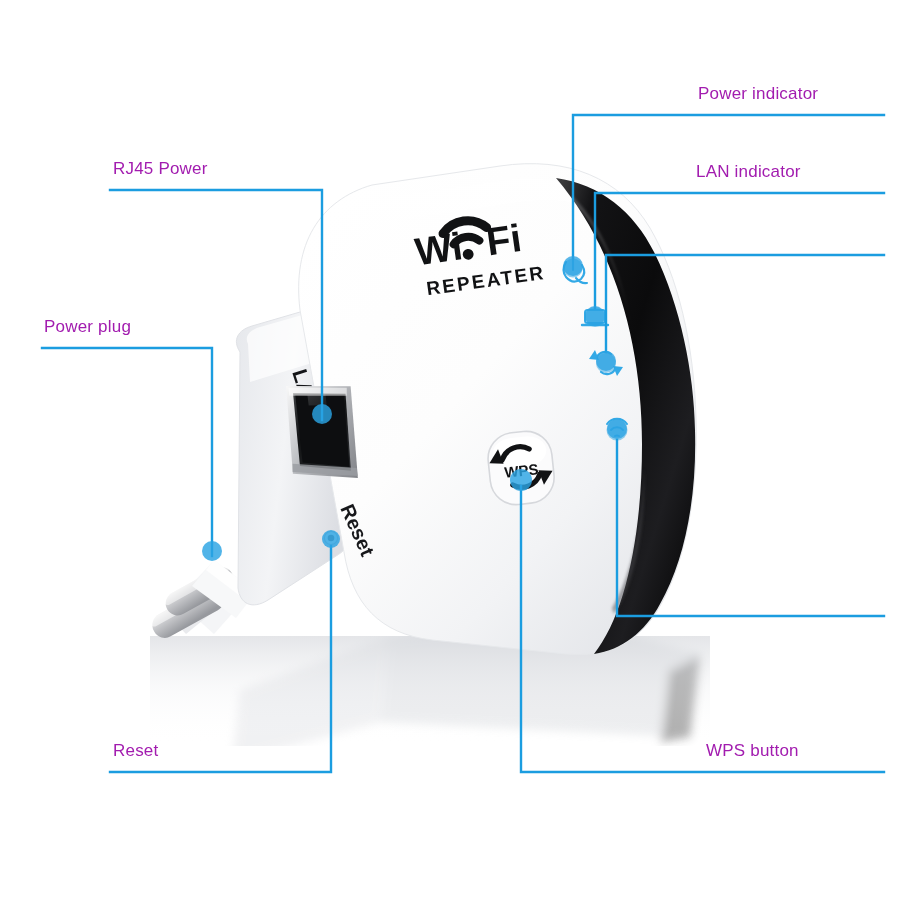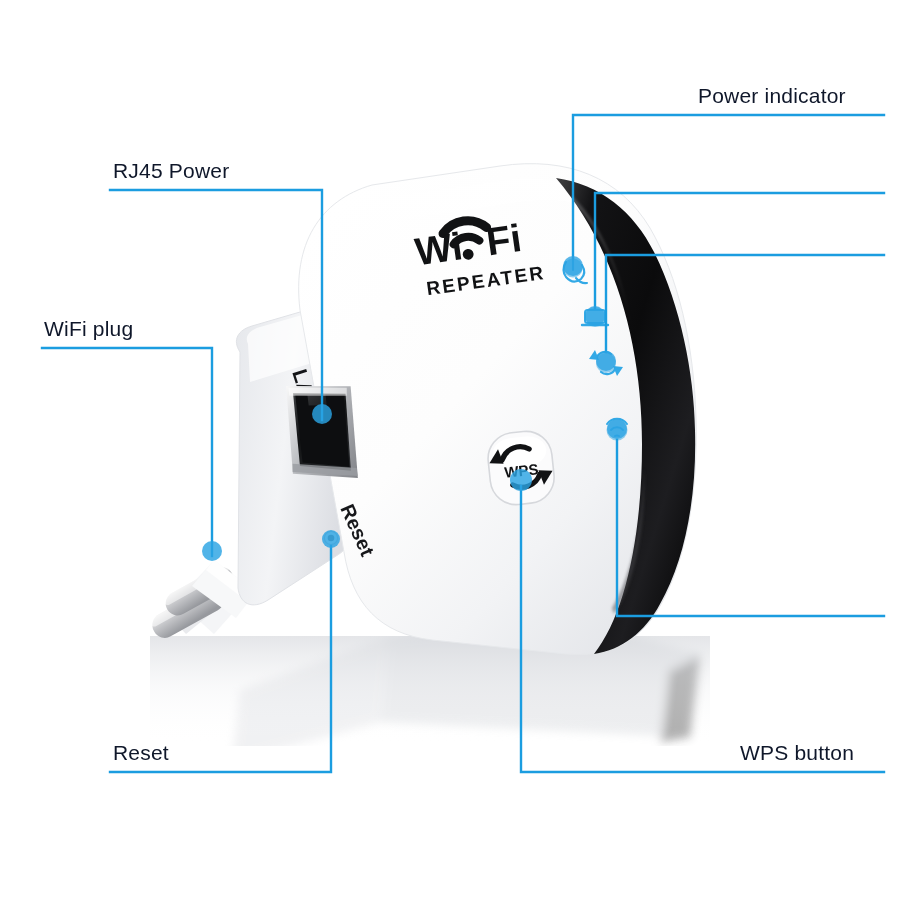--- a/index.html
+++ b/index.html
@@ -14,23 +14,23 @@
   #stage {
     position: relative;
     width: 900px;
     height: 900px;
     background: #ffffff;
     overflow: hidden;
   }
   
   .callout {
     position: absolute;
-    color: #0f172a;
+    color: #a21caf;
     font-family: "Liberation Sans", sans-serif;
-    font-size: 21px;
+    font-size: 17px;
     font-weight: 400;
     letter-spacing: 0.2px;
     white-space: nowrap;
     line-height: 1;
   }
   .callout.right  { text-align: left; }
   .callout.left   { text-align: left; }
 
   
   #leaders, #device {
@@ -282,32 +282,35 @@
       <circle cx="322" cy="414" r="10" fill="#2ba3e3" opacity="0.82"></circle>
       <circle cx="212" cy="551" r="10" fill="#2ba3e3" opacity="0.82"></circle>
       <circle cx="331" cy="539" r="9" fill="#2ba3e3" opacity="0.82"></circle>
     </g>
   </svg>
 
   <div class="callout right" style="left:698px; top:85px;">
     <span>Power indicator</span>
   </div>
 
-
-
-
-  <div class="callout right" style="left:706px; top:742px;margin-left:34px;">
+  <div class="callout right" style="left:696px; top:163px;">
+    <span>LAN indicator</span>
+  </div>
+
+
+
+  <div class="callout right" style="left:706px; top:742px;">
     <span>WPS button</span>
   </div>
 
   <div class="callout left" style="left:113px; top:160px;">
     <span>RJ45 Power</span>
   </div>
 
   <div class="callout left" style="left:44px; top:318px;">
-    <span>WiFi plug</span>
+    <span>Power plug</span>
   </div>
 
   <div class="callout left" style="left:113px; top:742px;">
     <span>Reset</span>
   </div>
 
 </div>
 
 </body></html>

